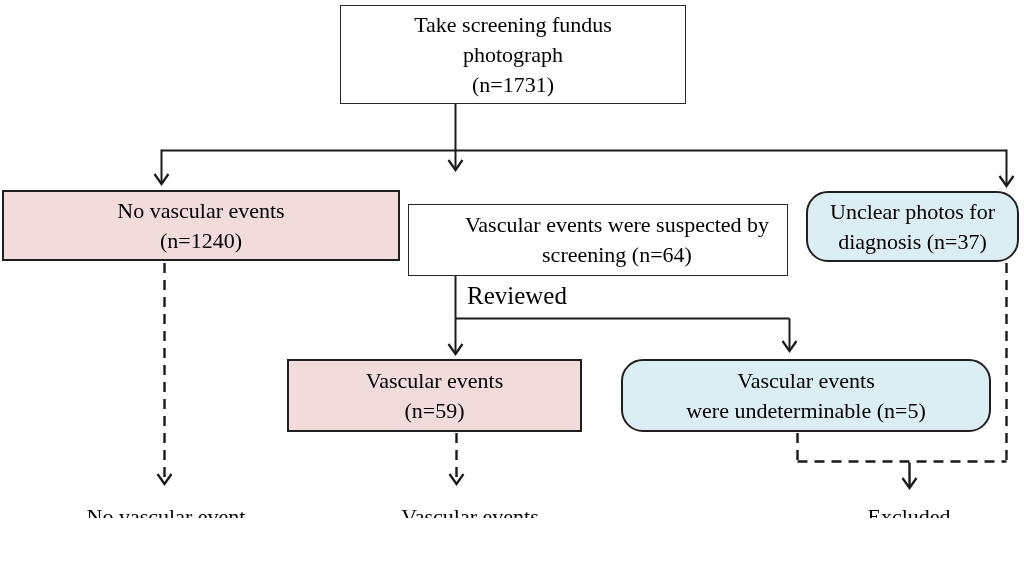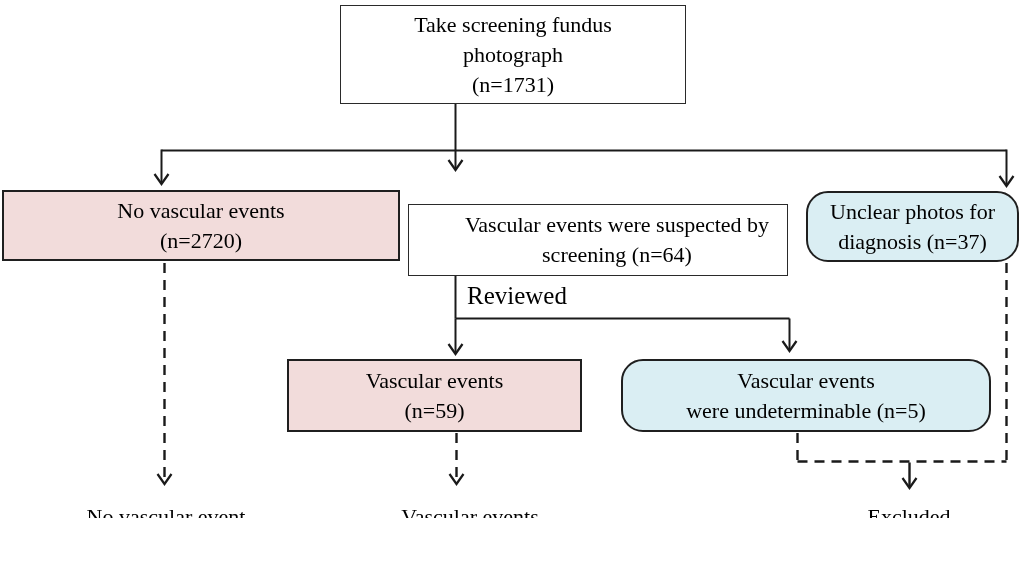--- a/index.html
+++ b/index.html
@@ -103,21 +103,21 @@
     <path d="M797.5,461.5 H1006.5" fill="none" stroke="#1a1a1a" stroke-width="2.4" stroke-dasharray="10 7"></path>
 
     <path d="M909.5,462.5 V488" fill="none" stroke="#1a1a1a" stroke-width="2.4" marker-end="url(#arrow)"></path>
   </svg>
 
   <div class="node white node-screening">Take screening fundus
 photograph
 (n=1731)</div>
 
   <div class="node pink node-no-vascular">No vascular events
-(n=2720)</div>
+(n=1240)</div>
 
   <div class="node white node-suspected">Vascular events were suspected by
 screening (n=64)</div>
 
   <div class="node blue node-unclear">Unclear photos for
 diagnosis (n=37)</div>
 
   <div class="node pink node-vascular-59">Vascular events
 (n=59)</div>
 

